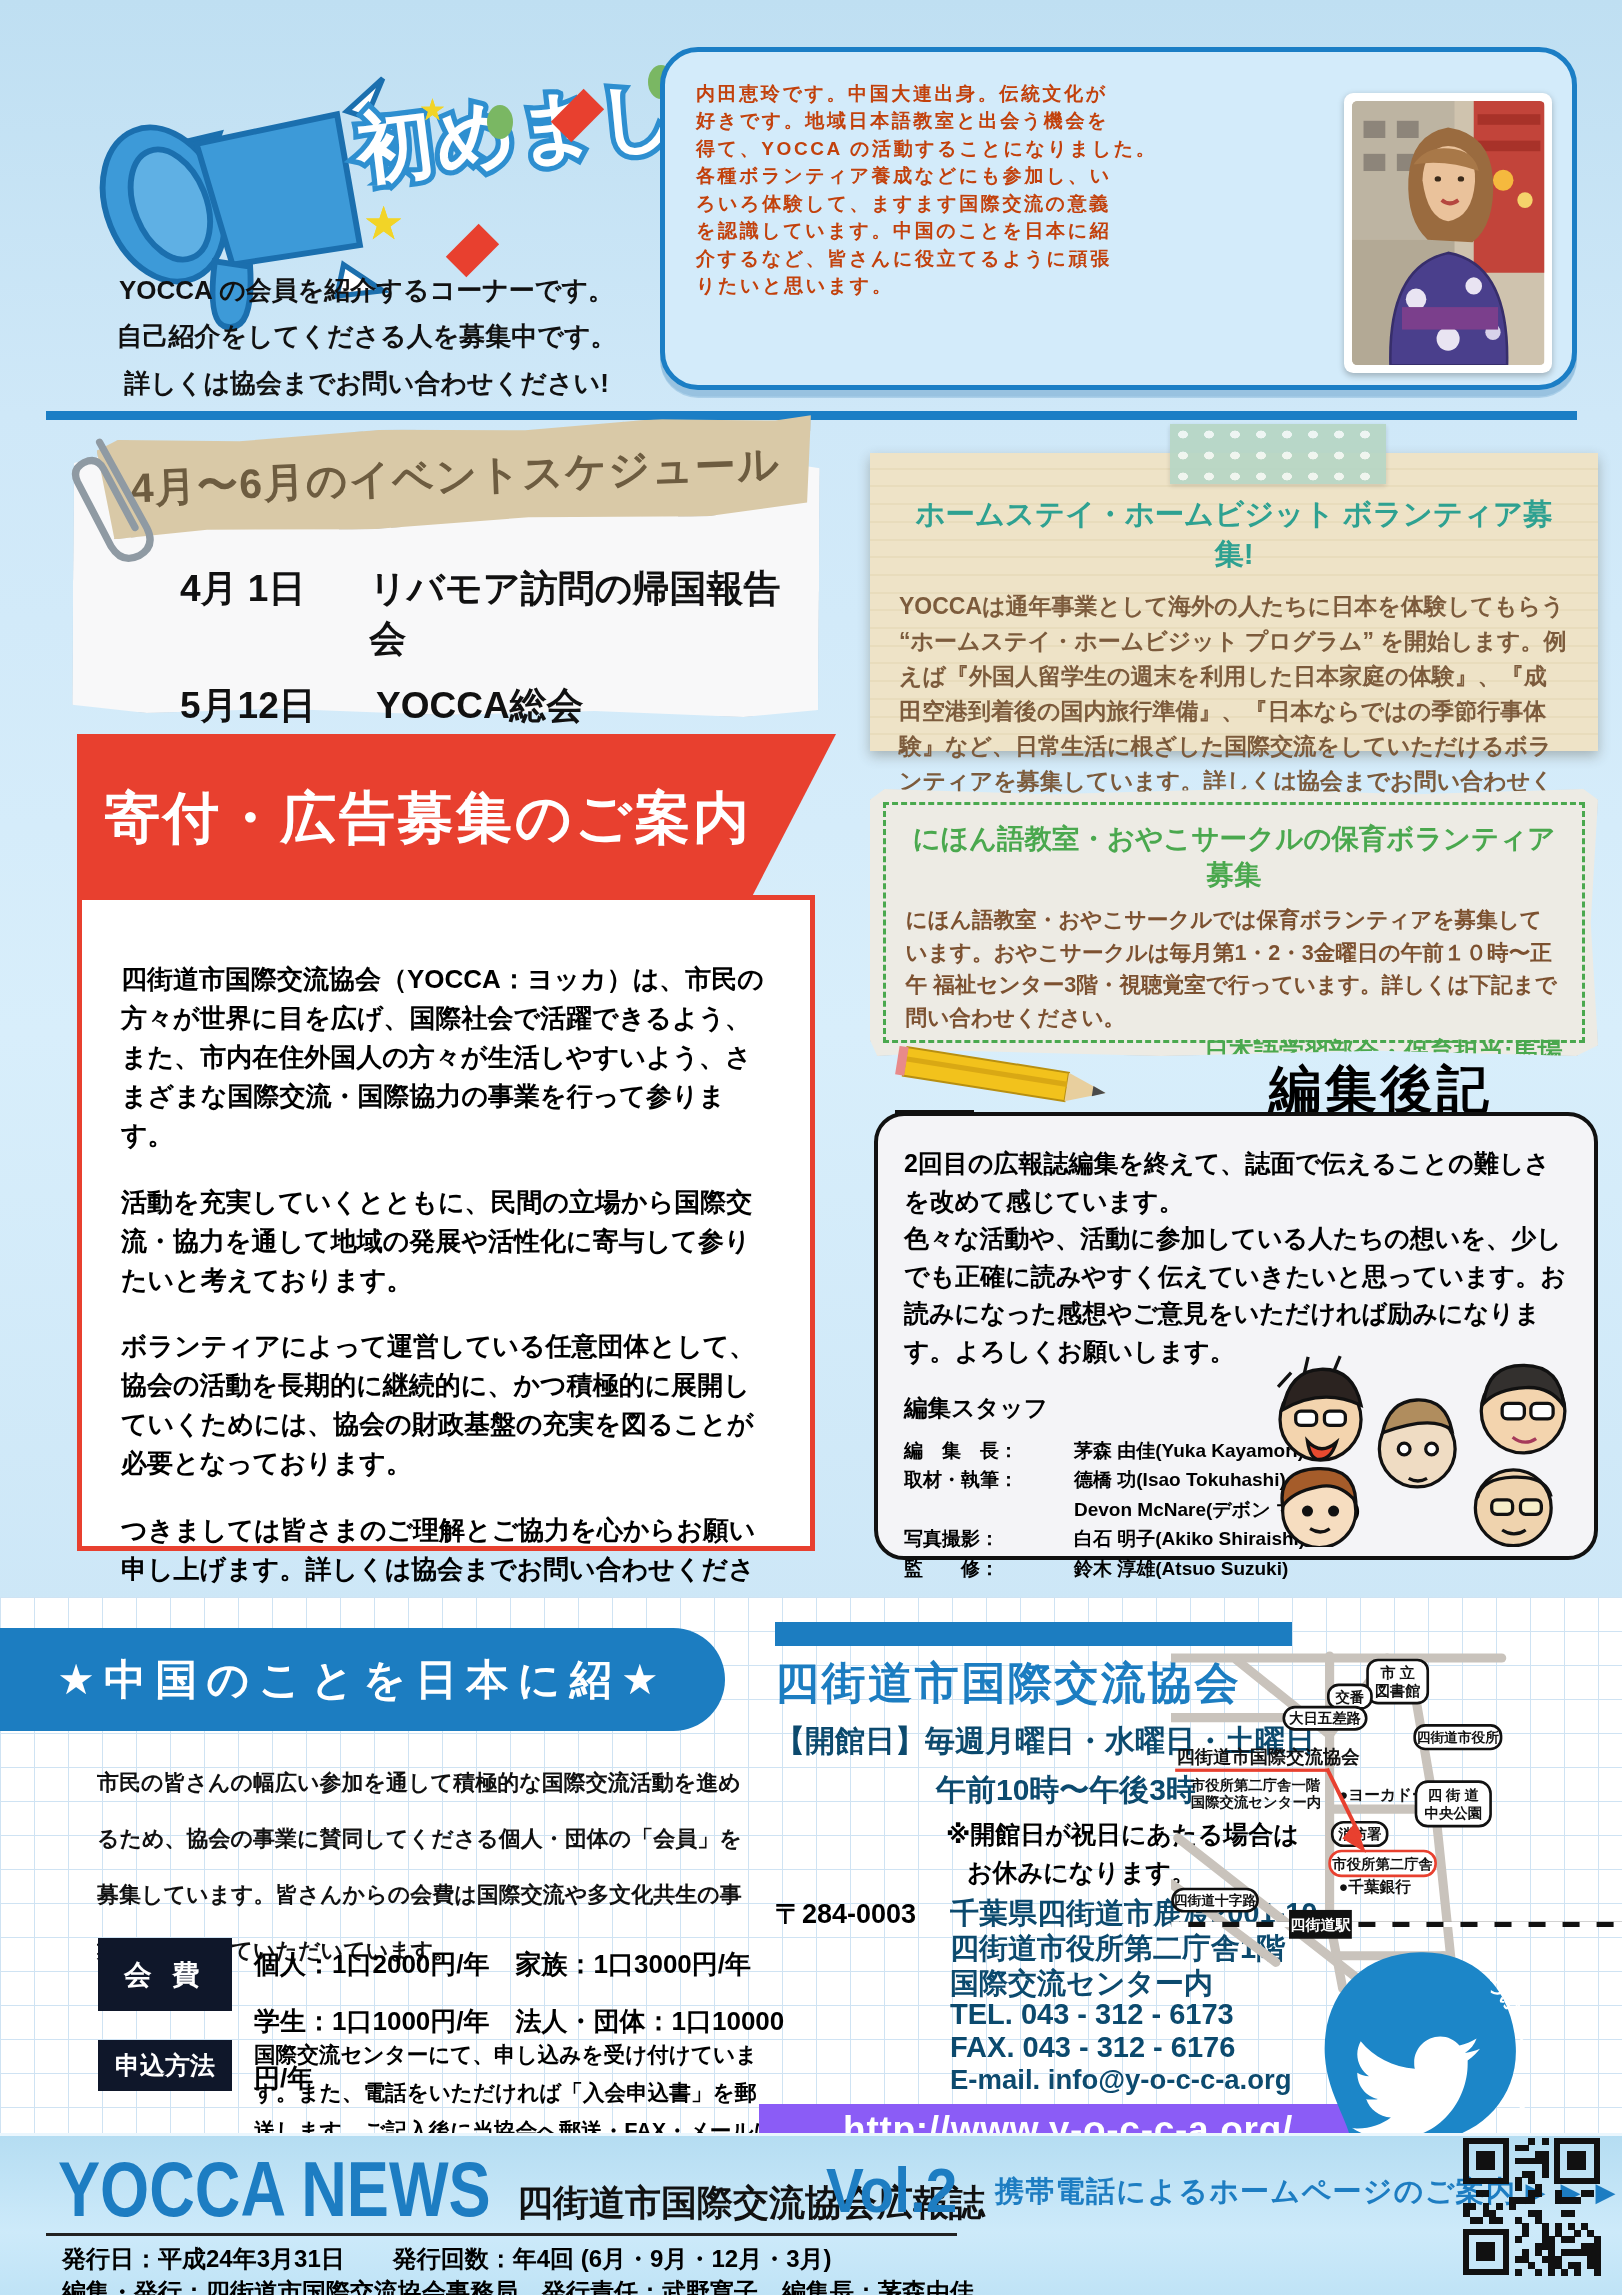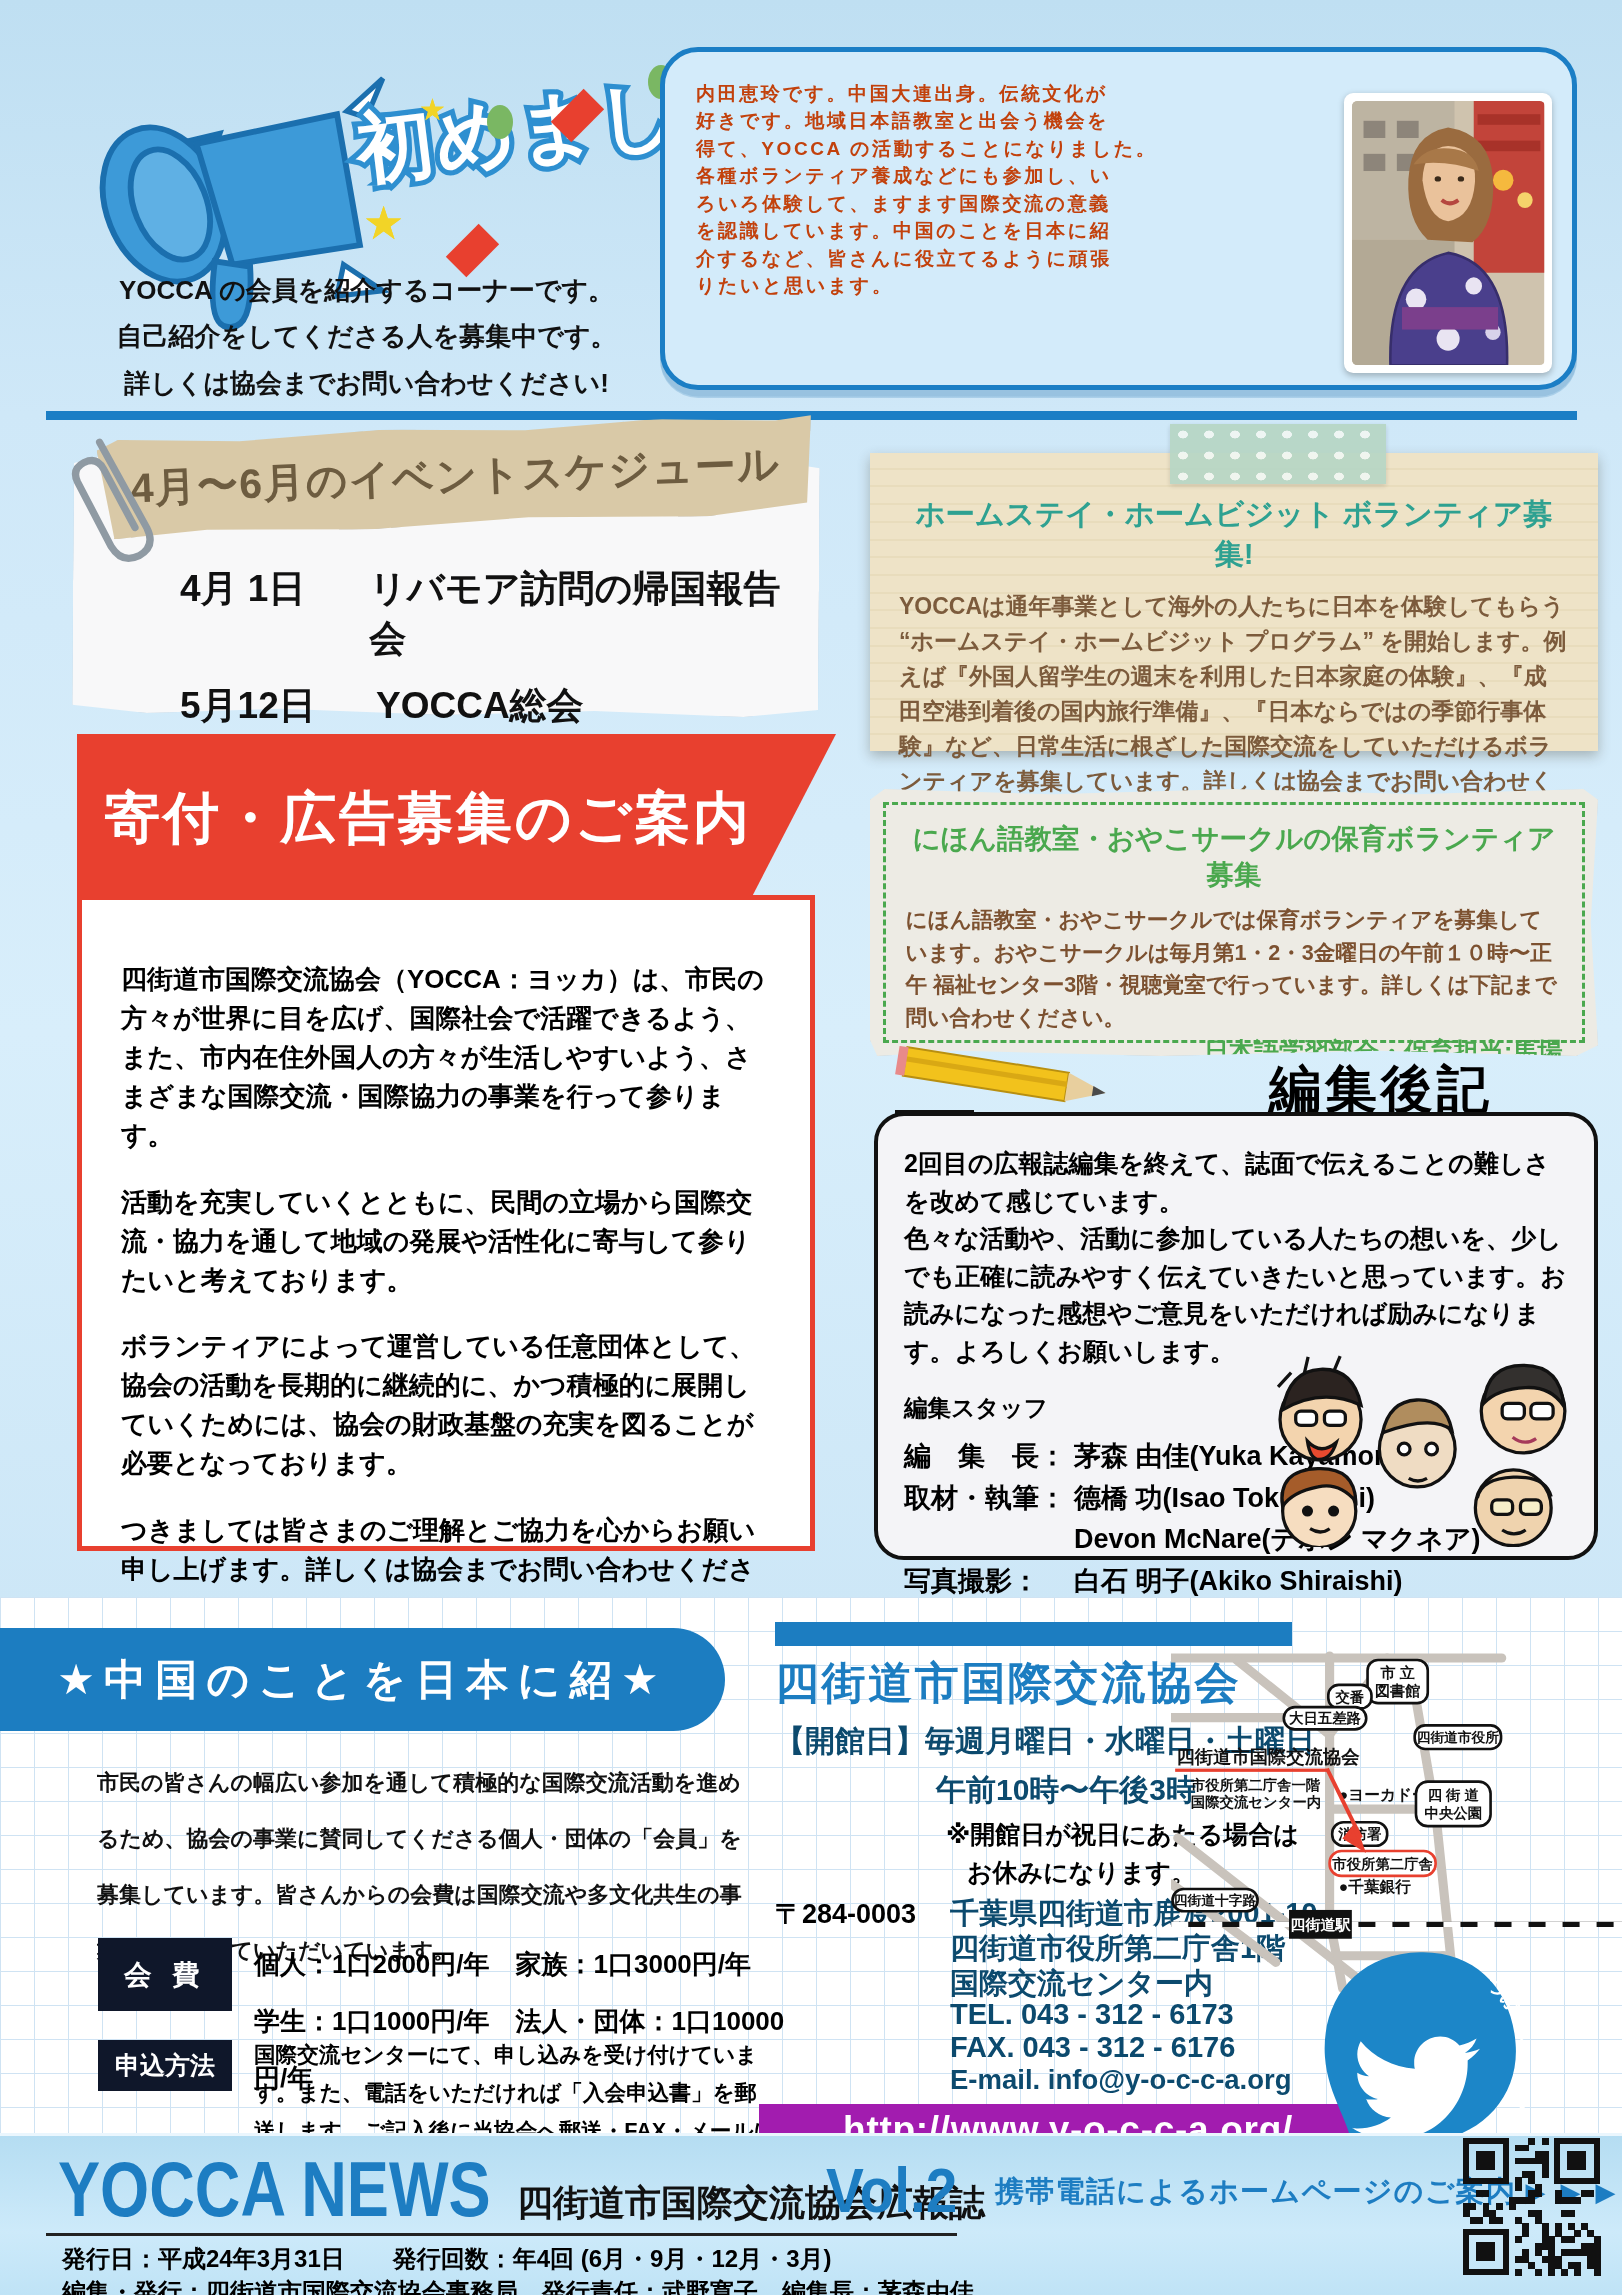--- a/index.html
+++ b/index.html
@@ -72,21 +72,21 @@
   .nihon-c1 { text-align:right; font-size:25px; font-weight:bold; color:#4aa84e; margin-top:1.3px; }
   .nihon-c2 { text-align:right; font-size:26px; font-weight:bold; color:#4aa84e; margin-top:3.9px; }
 
   
   .post-title { left:1269px; top:1055px; font-size:52px; font-weight:bold; color:#000; letter-spacing:3.9px; }
   .pencil-line { left:895px; top:1110px; width:79px; height:4.6px; background:#111; }
   .post-box { left:874px; top:1112px; width:724px; height:448px; background:#f4f4f7; border:4.6px solid #111;
               border-radius:30px; padding:29px 26px 13px; }
   .post-body { font-size:25px; line-height:1.5; color:#000; white-space:pre-line; font-weight:bold; }
   .staff-head { font-size:23.6px; font-weight:bold; margin-top:22px; margin-bottom:11.8px; }
-  .staff-row { display:flex; font-size:27px; font-weight:bold; color:#000; line-height:1.55; }
+  .staff-row { display:flex; font-size:19px; font-weight:bold; color:#000; line-height:1.55; }
   .staff-row .r { width:170px; white-space:pre; }
   .faces { position:absolute; right:11.8px; bottom:9.2px; }
 
   
   .grid-section { left:0; top:1597px; width:1623px; height:537px; background-color:#fff;
     background-image:linear-gradient(#cfe3f3 1.3px,transparent 1.3px),linear-gradient(90deg,#cfe3f3 1.3px,transparent 1.3px);
     background-size:34px 34px; }
 
   .member-pill { left:0px; top:1628px; width:725px; height:103px; background:#1c7dc1;
                  border-radius:0 52px 52px 0; display:flex; align-items:center; justify-content:center; }
@@ -96,21 +96,21 @@
                  font-weight:bold; }
   .fee-label { left:98px; top:1938px; width:134px; height:73px; font-size:27.5px; letter-spacing:6.5px; }
   .fee-lines { left:254px; top:1936px; width:537px; font-size:26px; font-weight:bold; color:#000; line-height:2.2; }
   .method-label { left:98px; top:2040px; width:134px; height:51px; font-size:25px; }
   .method-body { left:254px; top:2036px; width:523px; font-size:21.6px; font-weight:bold; color:#000; line-height:1.75; }
 
   .assoc-bar { left:775px; top:1622px; width:517px; height:23.6px; background:#1c7dc1; }
   .assoc-name { left:775px; top:1654px; font-size:44px; font-weight:bold; color:#1c7dc1; letter-spacing:2.6px; }
   .a-line { position:absolute; font-size:30px; font-weight:bold; color:#0c4a6e; }
   .a-small { position:absolute; font-size:25px; font-weight:bold; color:#000; }
-  .url-bar { left:759px; top:2055px; width:618px; height:51px; background:#a21caf; display:flex; align-items:center; justify-content:center; }
+  .url-bar { left:759px; top:2055px; width:618px; height:51px; background:#8b5cf6; display:flex; align-items:center; justify-content:center; }
   .url-bar span { color:#fff; font-size:37px; font-weight:bold; letter-spacing:0.7px; }
 
   .map-wrap { left:1171px; top:1622px; width:452px; height:445px; }
   .tweet-drop { left:1309px; top:1947px; width:216px; height:222px; }
 
   
   .footer-band { left:0; top:2133px; width:1623px; height:162px;
                  background:linear-gradient(180deg,#b5ddf2,#cdeafa 60%,#bfe3f6); border-top:3.9px solid #eaf6fd; }
   .logo { left:58px; top:2145px; font-size:77px; font-weight:bold; color:#1d7dc2; transform:scaleX(.82);
           transform-origin:left; letter-spacing:0px; }

